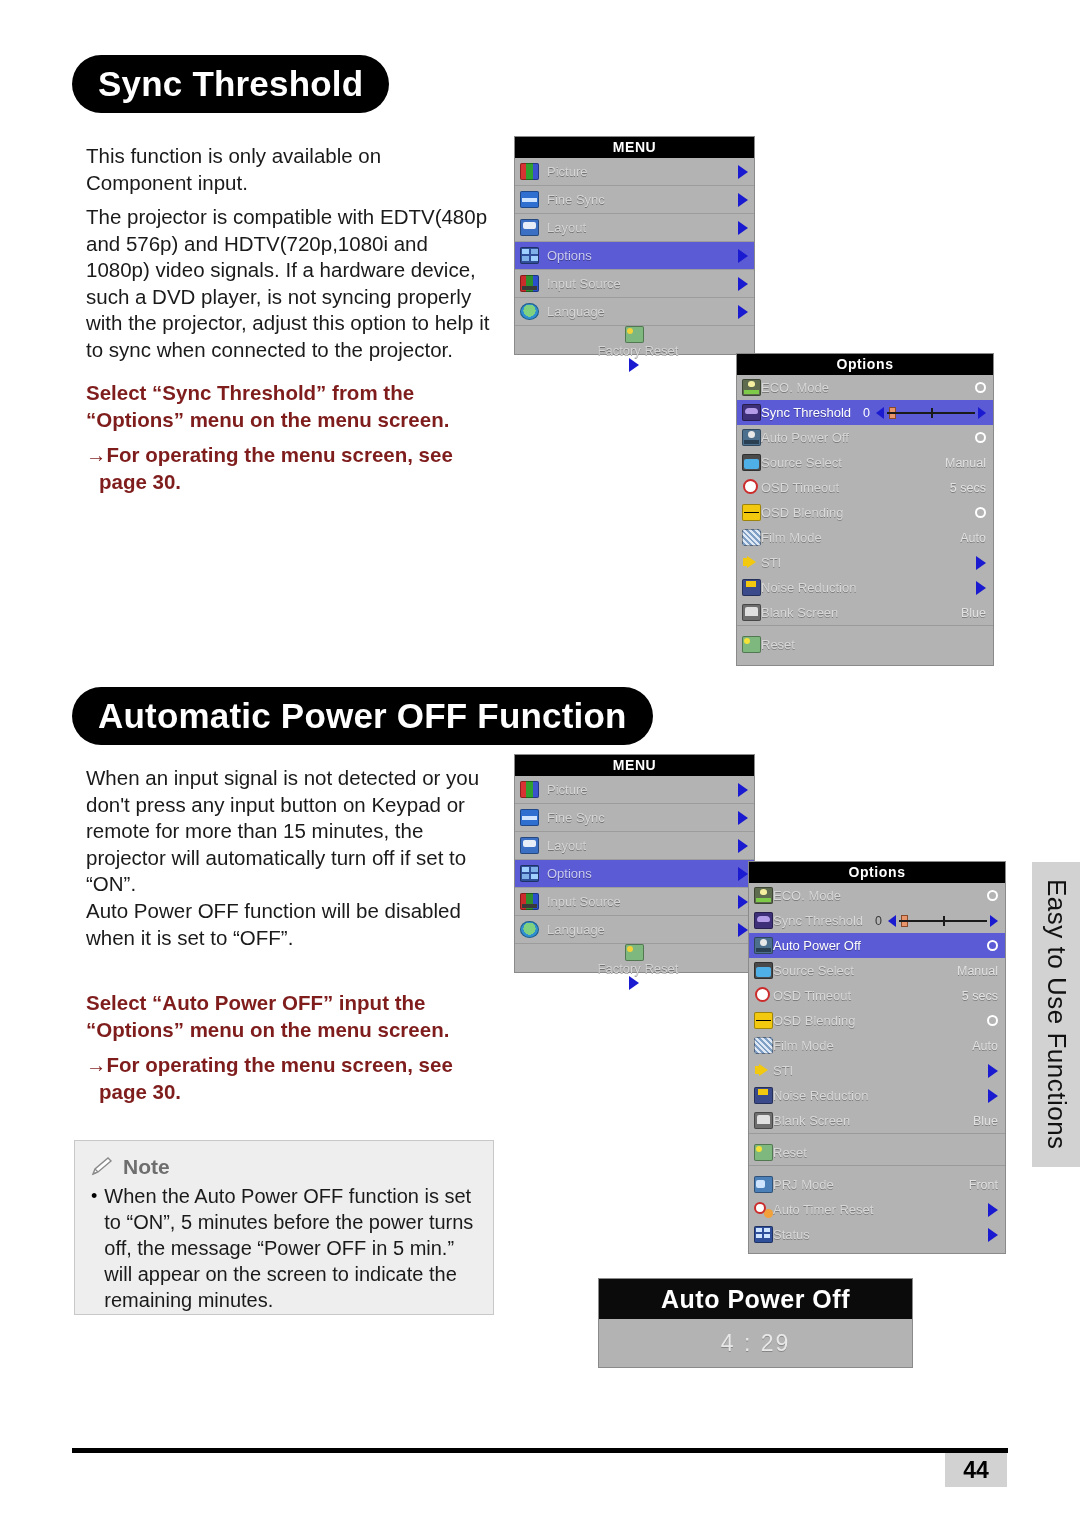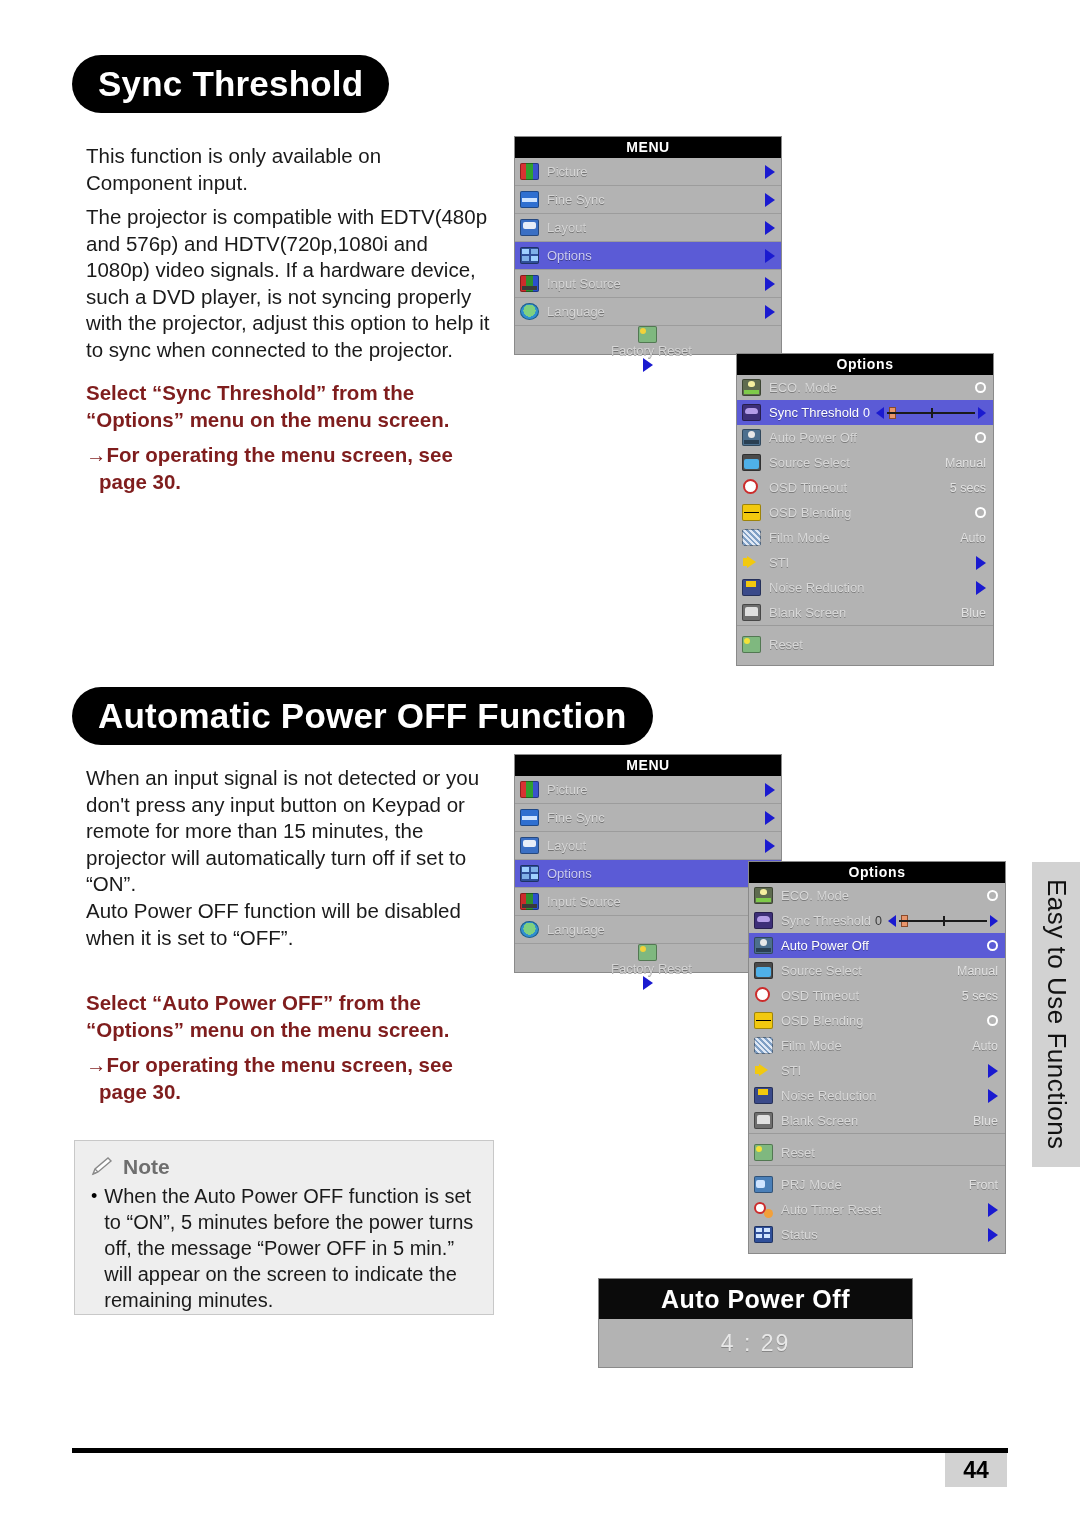--- a/index.html
+++ b/index.html
@@ -96,21 +96,21 @@
     line-height: 26px;
     color: #1a1a1a;
     display: flex;
     gap: 7px;
   }
   .note-bullet { color: #000; font-size: 18px; line-height: 26px; }
 
   
   .osd-menu {
     position: absolute;
-    width: 268px;
+    width: 241px;
     background: #b3b3b3;
     border: 1px solid #8a8a8a;
     box-sizing: border-box;
     font-size: 12.5px;
   }
   .osd-title {
     background: #000000;
     color: #ffffff;
     text-align: center;
     font-weight: bold;
@@ -210,21 +210,20 @@
   .opt-row {
     height: 25px;
     display: flex;
     align-items: center;
     padding: 0 7px 0 5px;
     box-sizing: border-box;
     position: relative;
   }
   .opt-row.sel { background: #5b5bd6; }
   .opt-row .lbl {
-    margin-left: 8px;
     color: #d8d8d8;
     font-size: 13px;
     text-shadow: 0 1px 0 rgba(0,0,0,.3);
     flex: 1;
     white-space: nowrap;
   }
   .opt-row.sel .lbl { color: #ffffff; }
   .opt-row .val {
     color: #e2e2e2;
     font-size: 12.5px;
@@ -496,21 +495,21 @@
 </div>
 
 <div class="pill" id="heading-autopower">
   <span>Automatic Power OFF Function</span>
 </div>
 
 <div class="para" id="p3">When an input signal is not detected or you don't press any input button on Keypad or remote for more than 15 minutes, the projector will automatically turn off if set to “ON”.</div>
 <div class="para" id="p4">Auto Power OFF function will be disabled when it is set to “OFF”.</div>
 
 <div class="bold-block" id="b2">
-  <div>Select “Auto Power OFF” from the “Options” menu on the menu screen.</div>
+  <div>Select “Auto Power OFF” input the “Options” menu on the menu screen.</div>
   <div class="arrow-line ln2">→For operating the menu screen, see page 30.</div>
 </div>
 
 <div id="note-box">
   <div class="note-head">
     <svg width="24" height="20" viewBox="0 0 24 20">
       <path d="M2 17 L7 15 L20 4 L17 1 L4 12 Z" fill="#ffffff" stroke="#8a8a8a" stroke-width="1.4"></path>
       <path d="M4 12 L7 15" stroke="#8a8a8a" stroke-width="1.2"></path>
       <path d="M2 17 L5 16" stroke="#8a8a8a" stroke-width="1.2"></path>
     </svg>

